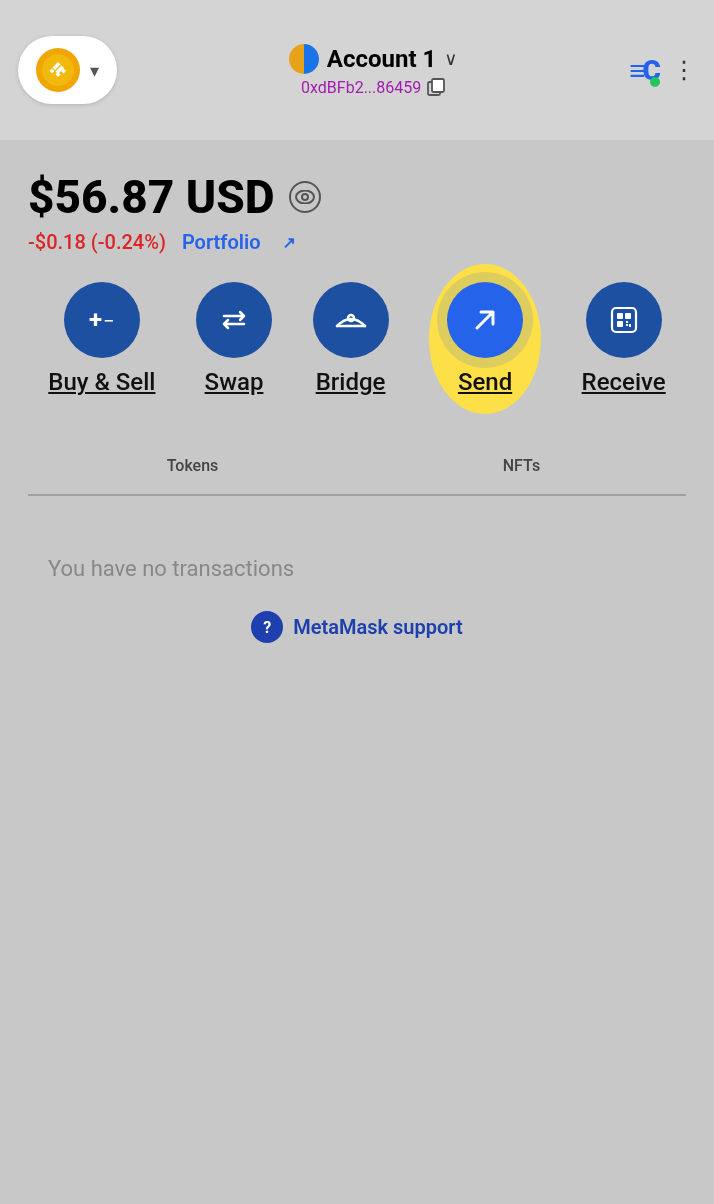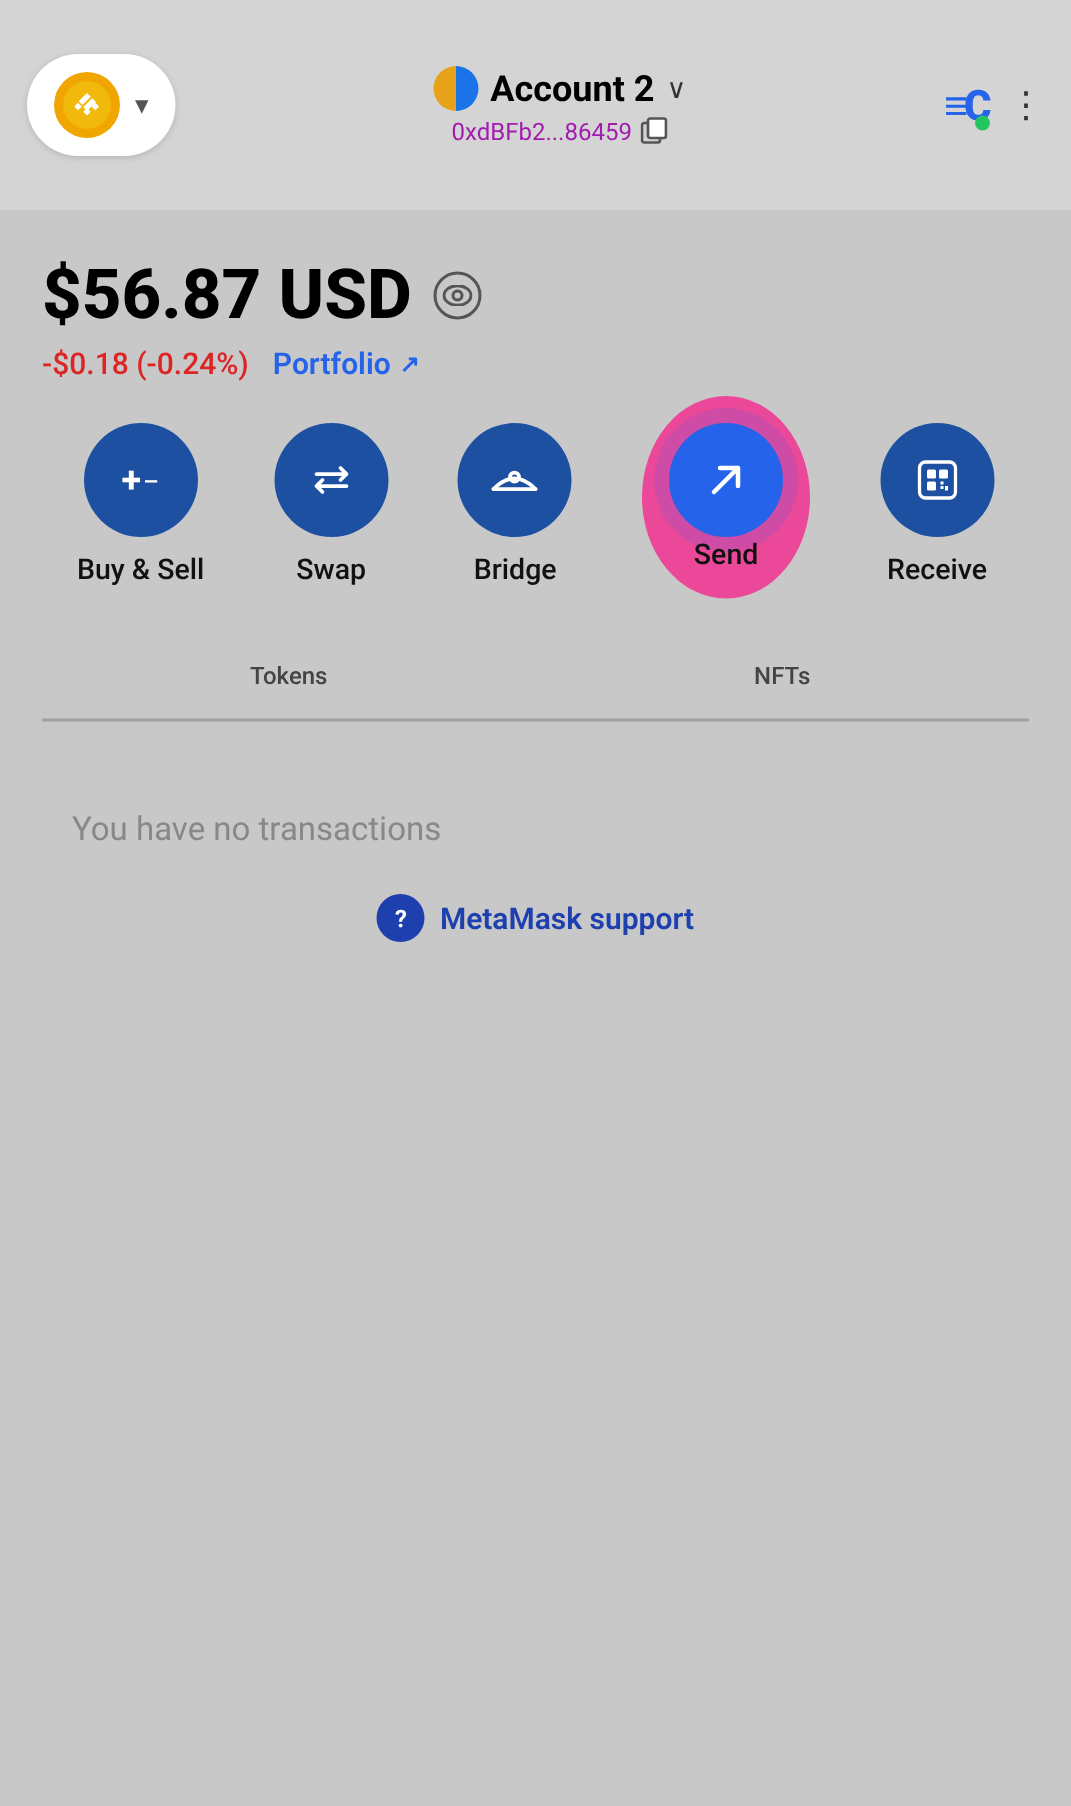--- a/index.html
+++ b/index.html
@@ -169,21 +169,21 @@
       color: #dc2626;
       font-weight: 500;
     }
 
     .portfolio-link {
       font-size: 20px;
       color: #2563eb;
       font-weight: 600;
       display: flex;
       align-items: center;
-      gap: 6px;
+      gap: 22px;
       cursor: pointer;
     }
 
     .portfolio-ext {
       font-size: 16px;
     }
 
     
     .actions {
       display: flex;
@@ -211,23 +211,24 @@
       color: white;
       font-size: 28px;
     }
 
     .action-btn.send-highlighted {
       background: #2563eb;
       box-shadow: 0 0 0 10px rgba(37,99,235,0.15);
     }
 
     .action-label {
-      font-size: 19px;
+      font-size: 24px;
       font-weight: 500;
       color: #111;
+      text-decoration: underline;
     }
 
     
     .tabs {
       display: flex;
       border-bottom: 2px solid #a0a0a0;
       margin-bottom: 0;
     }
 
     .tab {
@@ -304,21 +305,21 @@
           <path d="M16 18l2.5 2.5L16 23l-2.5-2.5L16 18z" fill="white"></path>
         </svg>
       </div>
       <span class="network-chevron">▾</span>
     </div>
   </div>
 
   <div class="header-center">
     <div class="account-row">
       <div class="account-avatar"></div>
-      <span class="account-name">Account 2</span>
+      <span class="account-name">Account 1</span>
       <span class="account-chevron">∨</span>
     </div>
     <div class="account-address">
       <span>0xdBFb2...86459</span>
       <svg class="copy-icon" width="18" height="18" viewBox="0 0 18 18" fill="none">
         <rect x="1" y="4" width="12" height="13" rx="1.5" stroke="#555" stroke-width="1.8" fill="none"></rect>
         <rect x="5" y="1" width="12" height="13" rx="1.5" stroke="#555" stroke-width="1.8" fill="white"></rect>
       </svg>
     </div>
   </div>
@@ -380,21 +381,21 @@
         <svg width="36" height="36" viewBox="0 0 36 36" fill="none">
           <path d="M4 24 Q18 10 32 24" stroke="white" stroke-width="2.5" fill="none" stroke-linecap="round"></path>
           <circle cx="18" cy="16" r="3" stroke="white" stroke-width="2.5" fill="none"></circle>
           <line x1="4" y1="24" x2="32" y2="24" stroke="white" stroke-width="2.5" stroke-linecap="round"></line>
         </svg>
       </div>
       <span class="action-label">Bridge</span>
     </div>
 
     <div class="action-item" style="position:relative;">
-      <div style="background:#ec4899; border-radius:50%; padding:18px; display:flex; flex-direction:column; align-items:center; margin-top:-18px;">
+      <div style="background:#fde047; border-radius:50%; padding:18px; display:flex; flex-direction:column; align-items:center; gap:10px; margin-top:-18px;">
         <div class="action-btn send-highlighted">
           <svg width="36" height="36" viewBox="0 0 36 36" fill="none">
             <path d="M10 26 L26 10 M14 10 L26 10 L26 22" stroke="white" stroke-width="3" stroke-linecap="round" stroke-linejoin="round"></path>
           </svg>
         </div>
         <span class="action-label">Send</span>
       </div>
     </div>
 
     <div class="action-item">

